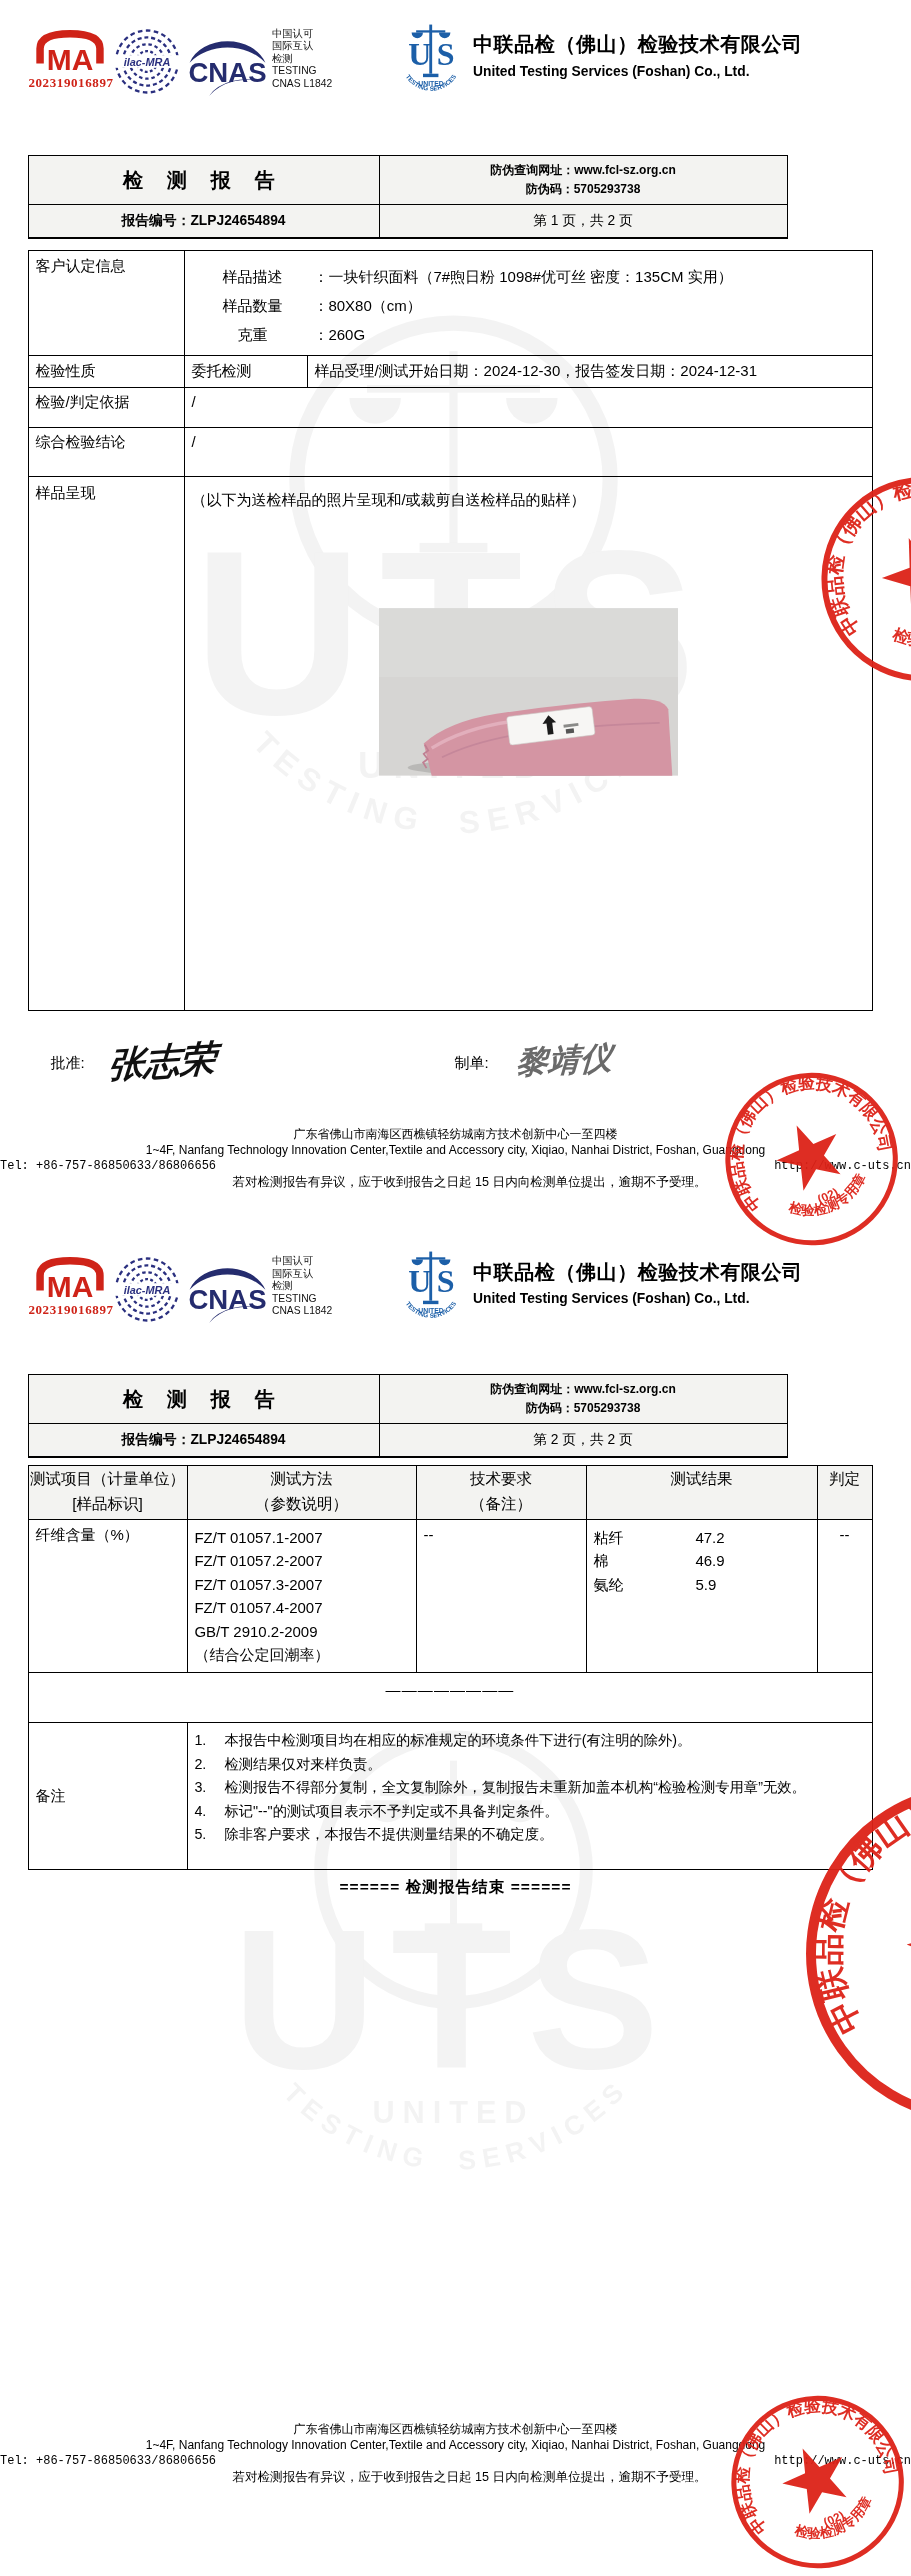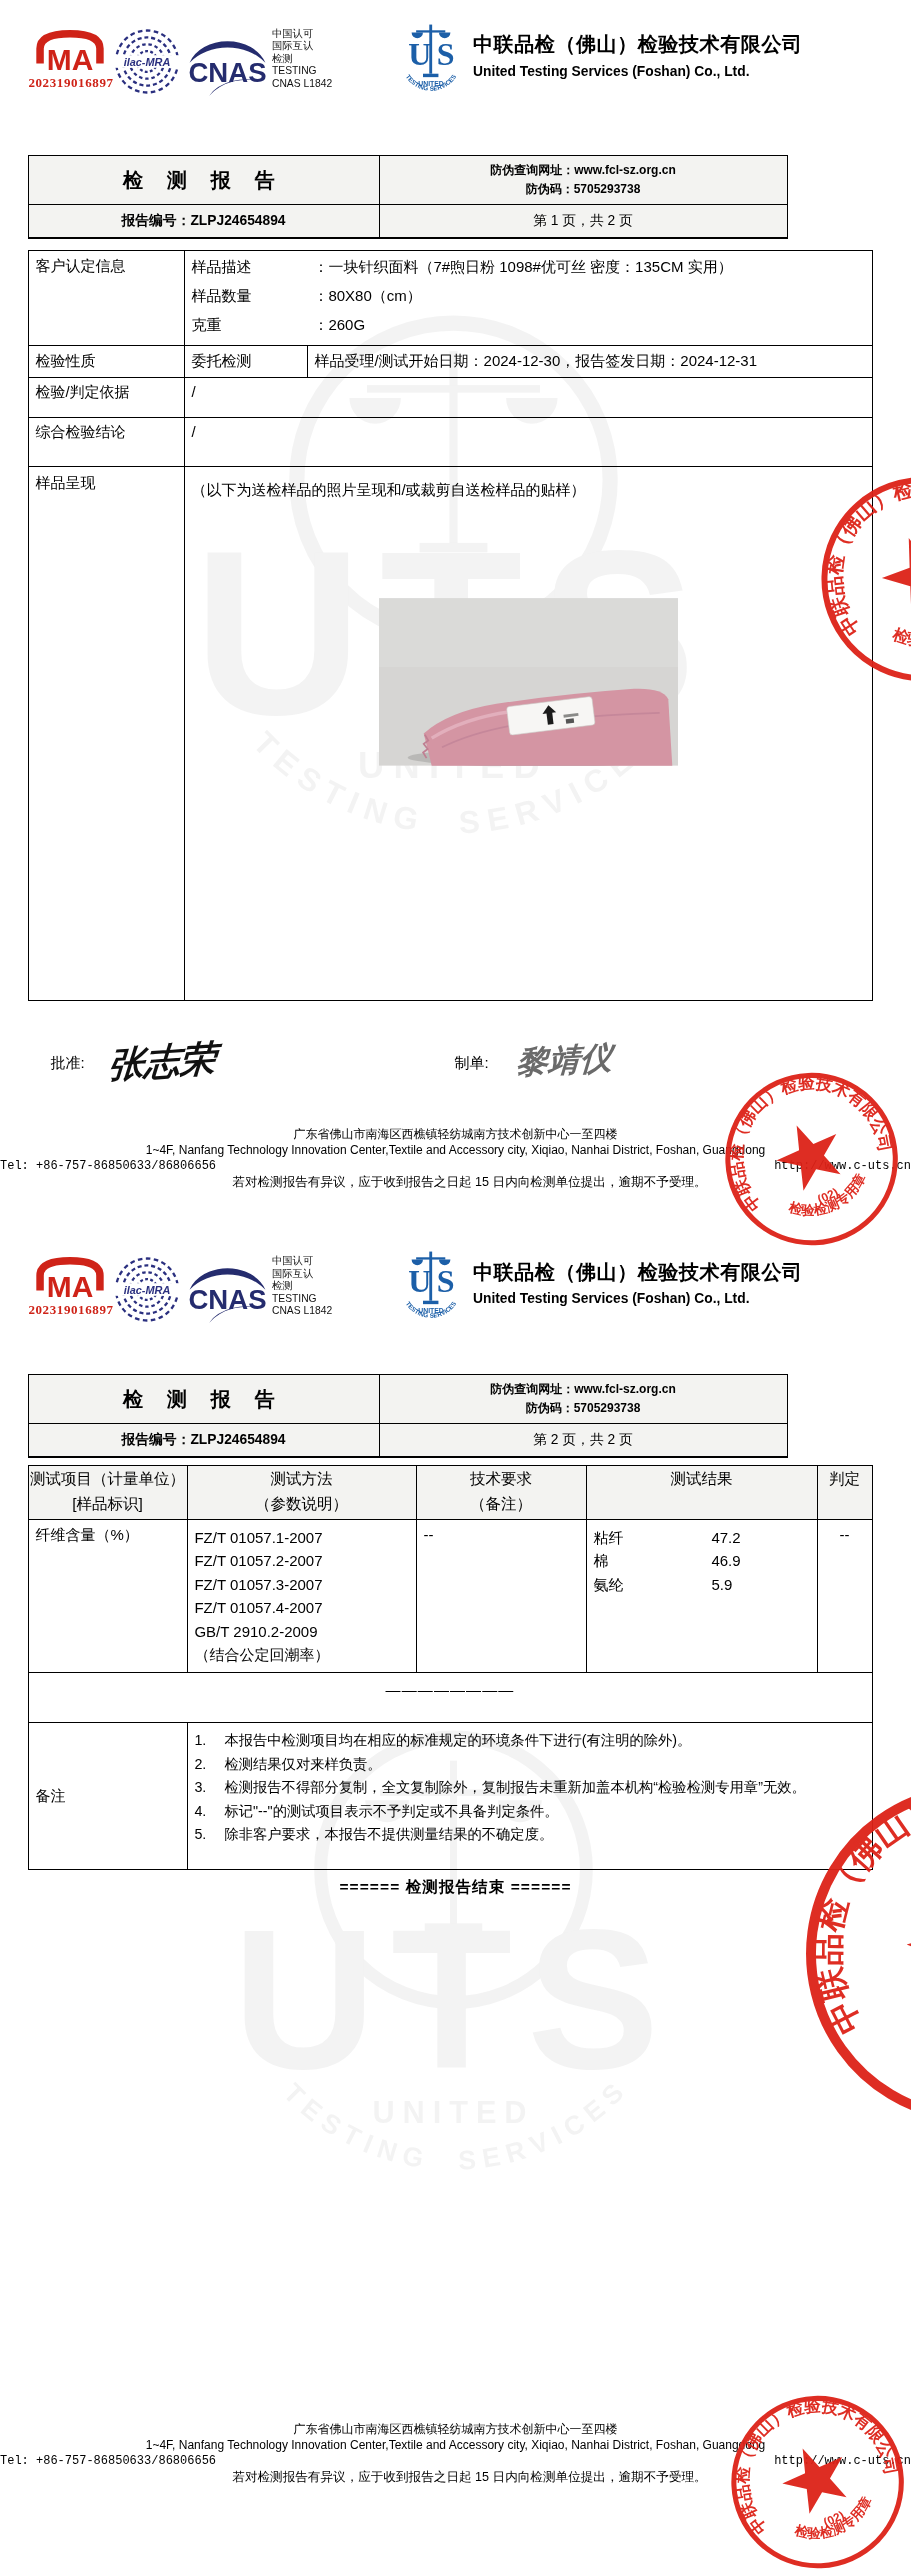--- a/index.html
+++ b/index.html
@@ -35,21 +35,21 @@
   .kvline .k{width:122px;flex:0 0 122px;}
   .lab{padding-top:8px;}
   .photo-wrap{width:299px;margin:98px auto 0 auto;}
   .cap{line-height:19.5px;}
 
   
   table.rt td{vertical-align:top;}
   .th2{display:flex;flex-direction:column;align-items:center;justify-content:center;height:100%;
        font-size:15.5px;line-height:25px;text-align:left;}
   .mline{line-height:23.5px;font-size:15px;}
-  .resline{display:flex;line-height:23.5px;font-size:15px;gap:16px;}
+  .resline{display:flex;line-height:23.5px;font-size:15px;}
   .resline .rn{width:102px;flex:0 0 102px;}
   .noteline{display:flex;font-size:14.3px;line-height:23.5px;}
   .noteline .no{width:30px;flex:0 0 30px;}
   .dashrow{text-align:center;font-size:15px;letter-spacing:1.1px;}
 
   
   .siglabel{font-size:15px;}
   .signame1{font-family:"DejaVu Serif",serif;font-style:italic;font-weight:bold;font-size:36px;
             color:#111;transform:rotate(-4deg) skewX(-8deg);display:inline-block;}
   .signame2{font-family:"DejaVu Serif",serif;font-style:italic;font-weight:bold;font-size:32px;
@@ -170,21 +170,21 @@
 
     <table class="mt abs" style="left:27.5px;top:250px;">
       <colgroup>
           <col style="width:156px">
           <col style="width:123px">
           <col>
         </colgroup>
       <tbody>
           <tr style="height:88px">
         <td class="lab">客户认定信息</td>
-        <td colspan="2" style="padding-top:1px;">
+        <td colspan="2" style="padding-top:11px;text-align:center;">
           <div class="kvline">
             <span class="k">样品描述</span>
                 <span>：</span>
                 <span>一块针织面料（7#煦日粉 1098#优可丝 密度：135CM 实用）</span>
           </div>
           <div class="kvline">
             <span class="k">样品数量</span>
                 <span>：</span>
                 <span>80X80（cm）</span>
           </div>

